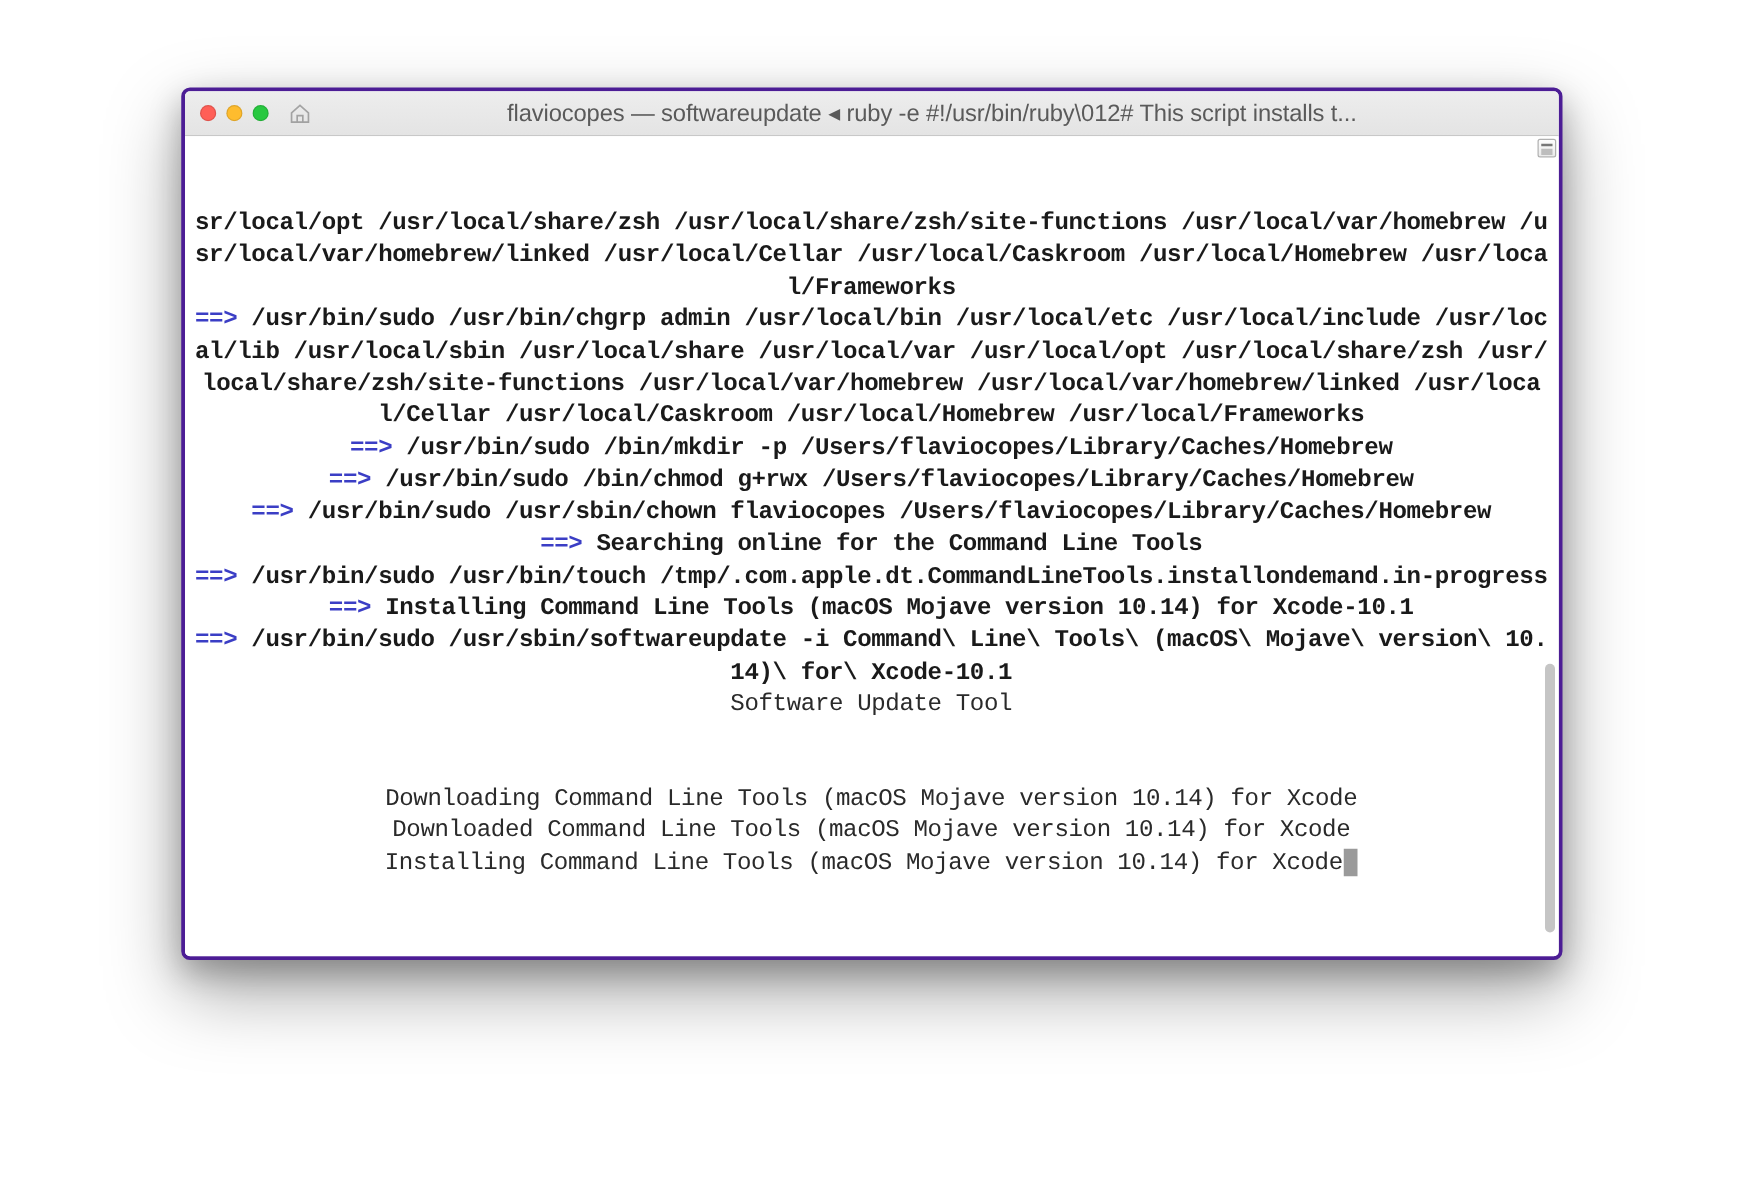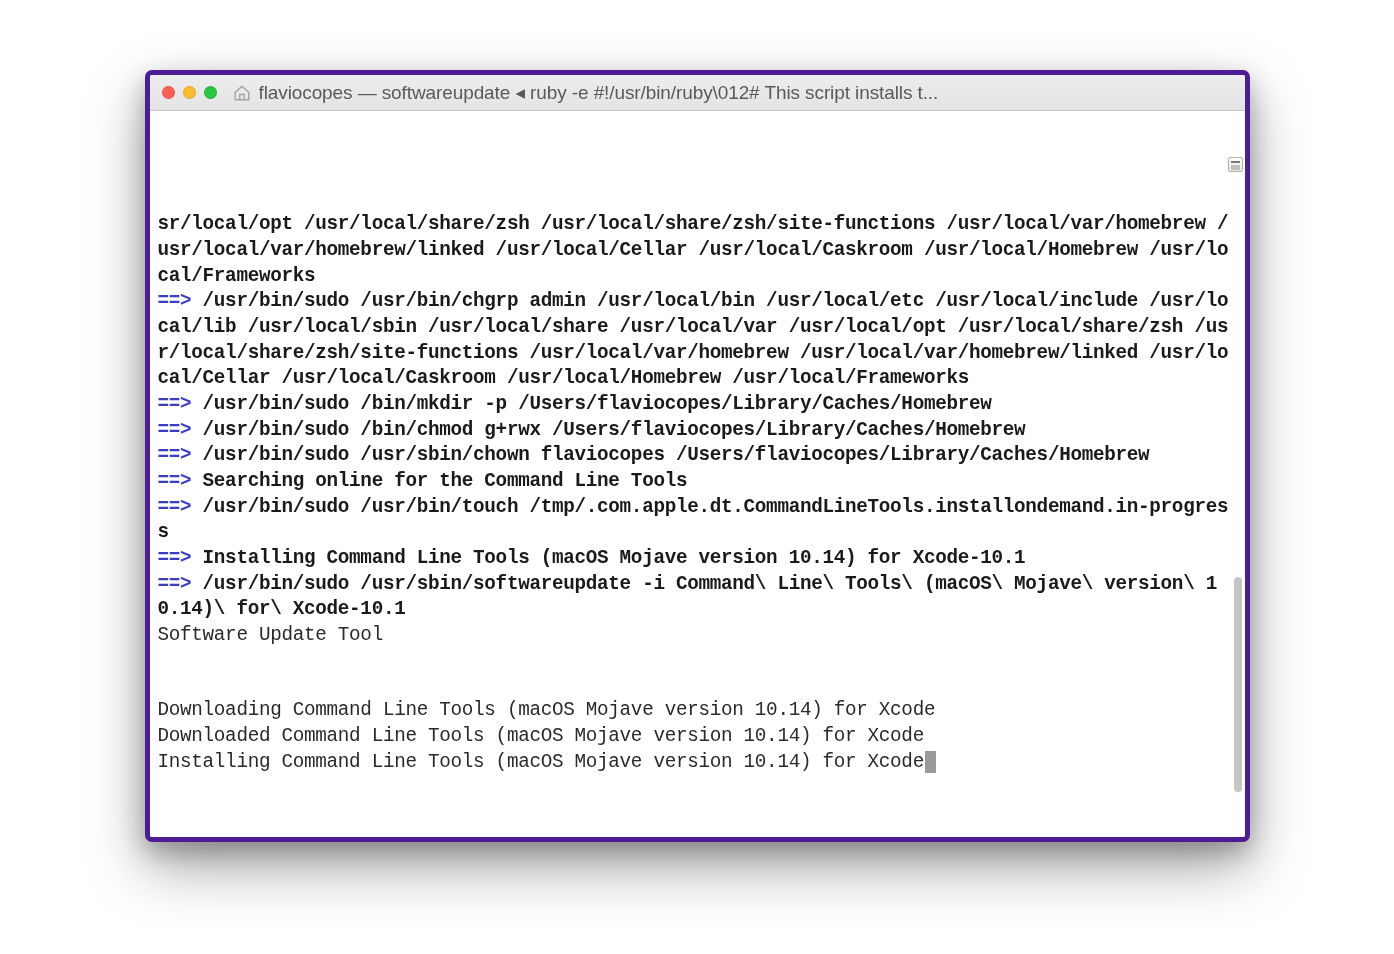--- a/index.html
+++ b/index.html
@@ -8,24 +8,25 @@
       display: flex;
       align-items: flex-start;
       justify-content: center;
       min-height: 954px;
       padding: 70px 0;
       font-family: -apple-system, BlinkMacSystemFont, "Helvetica Neue", sans-serif;
     }
     .window {
       width: 1105px;
       background: #fff;
-      border: 5px solid #4c1d95;
+      border: 3px solid #4c1d95;
       border-radius: 7px;
       box-shadow: 0 25px 60px rgba(0,0,0,0.35), 0 10px 25px rgba(0,0,0,0.25);
       overflow: hidden;
+      text-align: center;
     }
     .titlebar {
       height: 36px;
       background: linear-gradient(to bottom, #ededed 0%, #e4e4e4 100%);
       border-bottom: 1px solid #c8c8c8;
       display: flex;
       align-items: center;
       padding: 0 12px;
       gap: 8px;
     }
@@ -65,21 +66,20 @@
       background: #fff;
       padding: 6px 8px 10px 8px;
       font-family: "SF Mono", Menlo, Monaco, "Courier New", monospace;
       font-size: 19.3px;
       line-height: 1.33;
       color: #2a2a2a;
       min-height: 656px;
       white-space: pre-wrap;
       word-break: break-all;
       letter-spacing: -0.3px;
-      margin-top: 44px;
     }
     .bold { font-weight: 700; color: #1a1a1a; }
     .arrow { color: #3b3ec5; font-weight: 700; }
     .cursor {
       display: inline-block;
       width: 11px;
       height: 22px;
       background: #9a9a9a;
       vertical-align: text-bottom;
       margin-left: 1px;

